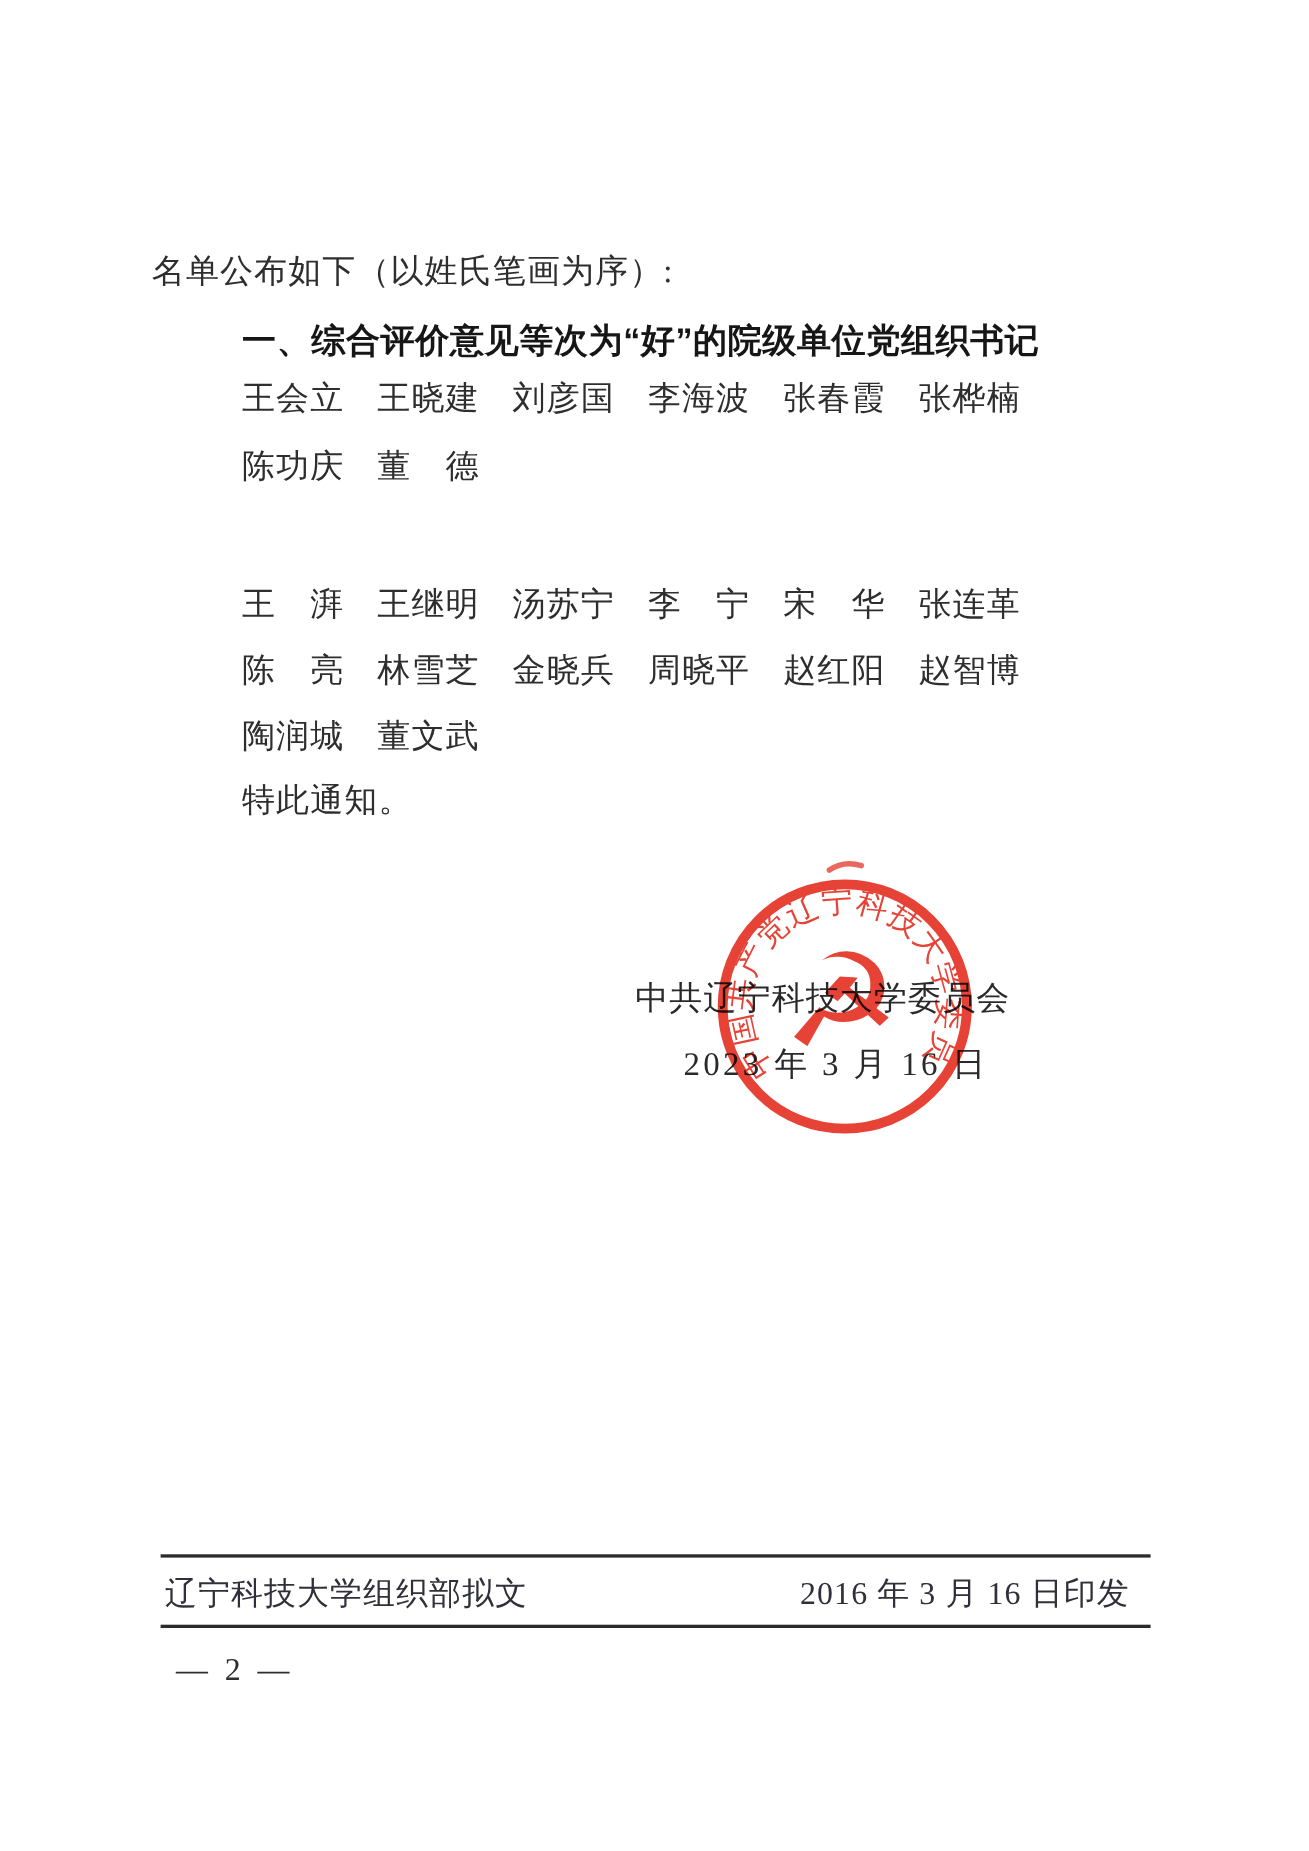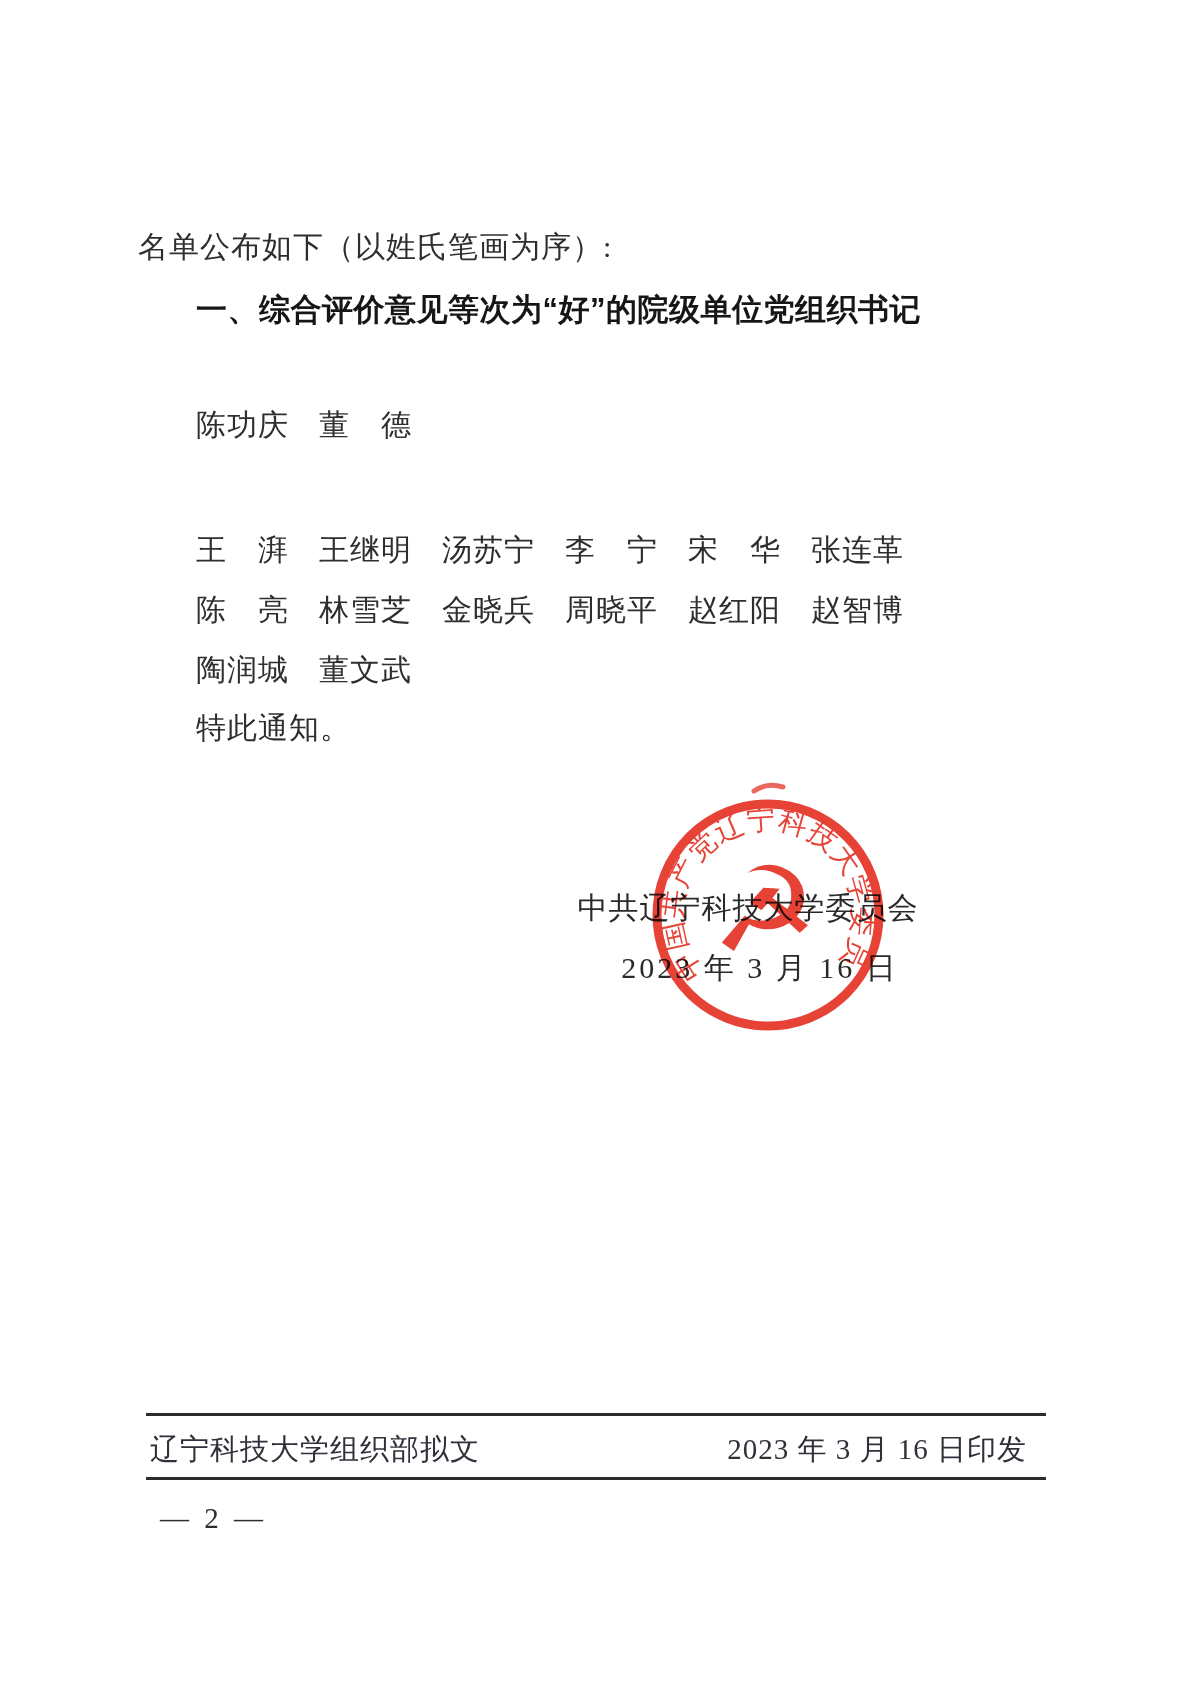--- a/index.html
+++ b/index.html
@@ -6,21 +6,21 @@
   #page{
     position:relative;
     width:1190px;height:1683px;
     background:#ffffff;
     overflow:hidden;
     font-family:"Liberation Serif","DejaVu Serif",serif;
     color:#2e2e2e;
   }
   .line{position:absolute;white-space:nowrap;font-size:30px;line-height:36px;letter-spacing:1px;}
   .intro{left:138px;}
-  .indent{left:196px;}
+  .indent{left:220px;}
   .heading{
     font-family:"Liberation Sans","DejaVu Sans",sans-serif;
     font-weight:bold;color:#161616;font-size:31px;letter-spacing:0.5px;
   }
   .names{display:flex;gap:30px;}
   .names span{display:inline-block;}
   .sig{transform:translateX(-50%);letter-spacing:1px;color:#2a2a2a;}
   .seal-svg{position:absolute;mix-blend-mode:multiply;opacity:0.92;}
   .rule{position:absolute;background:#2b2b2b;height:3px;}
   .footer-row{
@@ -32,20 +32,28 @@
 </style>
 </head>
 <body>
 
 <div id="page">
 
   <div class="line intro" style="top:229px">名单公布如下（以姓氏笔画为序）:</div>
 
   <div class="line indent heading" style="top:292px">一、综合评价意见等次为“好”的院级单位党组织书记</div>
 
+  <div class="line indent names" style="top:345px">
+    <span>王会立</span>
+    <span>王晓建</span>
+    <span>刘彦国</span>
+    <span>李海波</span>
+    <span>张春霞</span>
+    <span>张桦楠</span>
+  </div>
 
   <div class="line indent names" style="top:407px">
     <span>陈功庆</span>
     <span>董　德</span>
   </div>
 
 
   <div class="line indent names" style="top:532px">
     <span>王　湃</span>
     <span>王继明</span>
@@ -82,20 +90,20 @@
       <textPath href="#sealArc" startOffset="0">中国共产党辽宁科技大学委员会</textPath>
     </text>
     <text x="-3" y="36" text-anchor="middle" font-size="118" fill="#e43225" font-family="DejaVu Sans, sans-serif">☭</text>
     <path d="M -14 -124 q 13 -9 29 -4" fill="none" stroke="#e43225" stroke-width="5" stroke-linecap="round" opacity="0.8"></path>
   </svg>
 
   <div class="rule" style="left:146px;top:1413px;width:900px;"></div>
 
   <div class="footer-row" style="top:1431px;">
     <span>辽宁科技大学组织部拟文</span>
-    <span>2023 年 3 月 16 日印发</span>
+    <span>2016 年 3 月 16 日印发</span>
   </div>
 
   <div class="rule" style="left:146px;top:1477px;width:900px;"></div>
 
   <div class="line pagenum" style="top:1500px;">— 2 —</div>
 
 </div>
 
 </body></html>

